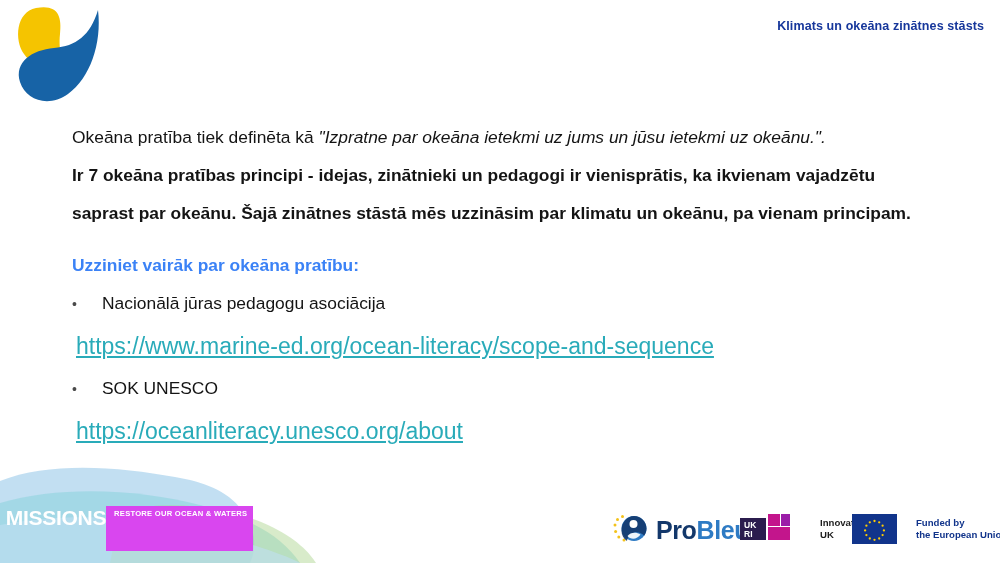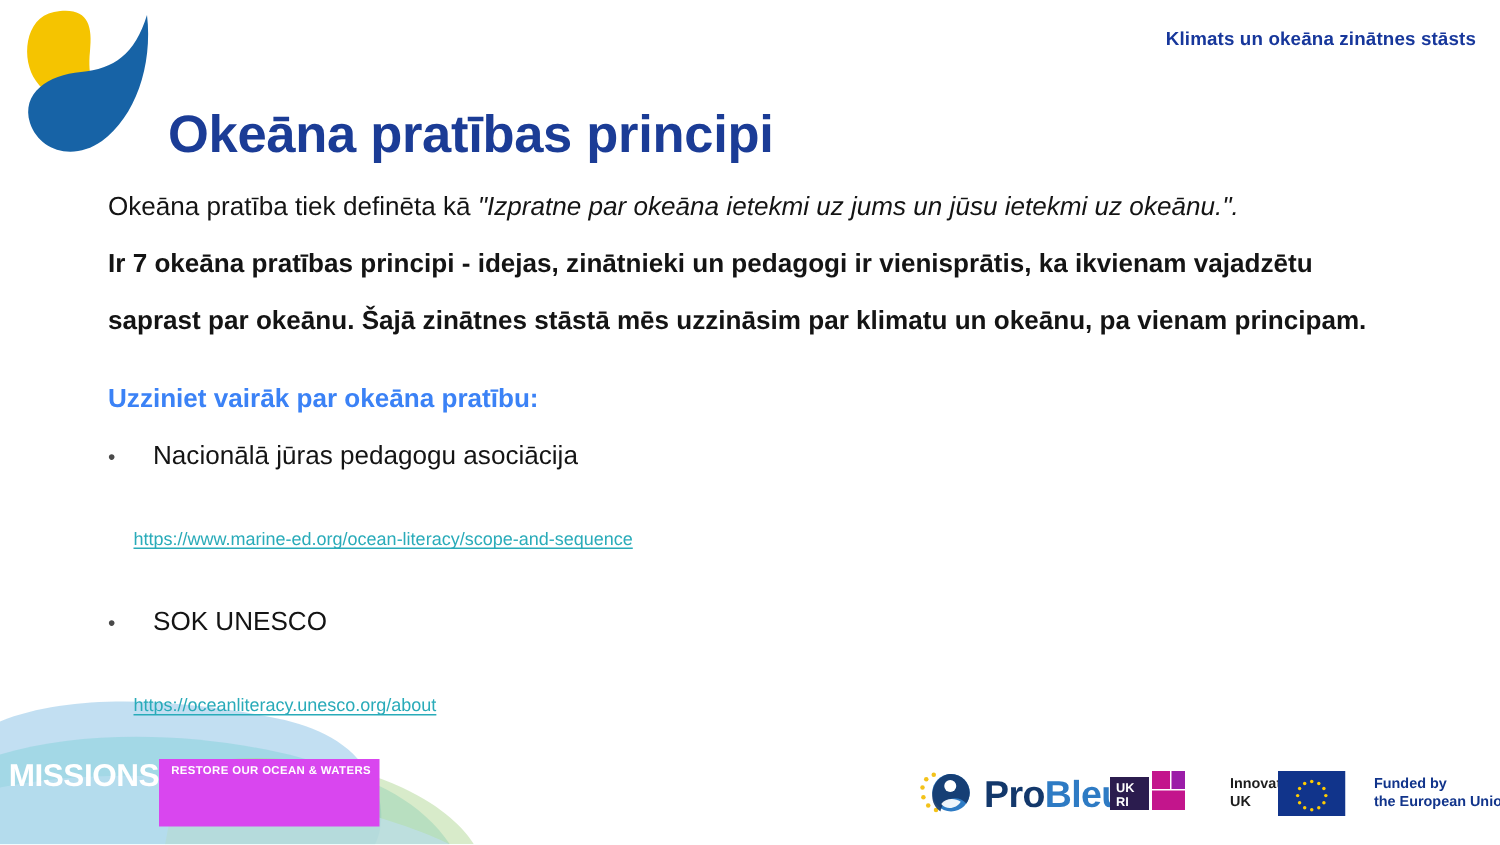--- a/index.html
+++ b/index.html
@@ -104,23 +104,23 @@
     width: 30px;
     flex: 0 0 30px;
     font-size: 14px;
     color: #4a4a4a;
     line-height: 38px;
   }
   .bullet-text {
     color: #141414;
   }
   .link-row {
-    font-size: 12px;
-    line-height: 38px;
-    margin: 17px;
+    font-size: 23px;
+    line-height: 38px;
+    margin: 4px;
   }
   .link {
     color: #29ABB9;
     text-decoration: underline;
     text-underline-offset: 2px;
     cursor: pointer;
   }
 
   
   .eu-missions {
@@ -228,21 +228,20 @@
     <path d="M0,92 C70,78 150,84 210,100 C250,110 285,122 300,130 L0,130 Z" fill="#BFE0F2" opacity="0.6"></path>
   </svg>
 
   <svg class="brand-logo" viewBox="0 0 112 110">
     <path d="M34,8 C56,4 60,16 58,34 C56,52 62,60 58,64 C50,72 30,66 22,54 C12,40 14,12 34,8 Z" fill="#F5C400"></path>
     <path d="M96,10 C100,44 88,78 66,94 C46,108 24,100 18,82 C12,62 30,50 52,48 C74,46 88,36 96,10 Z" fill="#1763A6"></path>
   </svg>
 
   <div class="header-label">Klimats un okeāna zinātnes stāsts</div>
 
-  <h1 class="slide-title">Okeāna pratības principi</h1>
 
   <div class="content">
 
     <p class="para"><span>Okeāna pratība tiek definēta kā </span><span class="quote">"Izpratne par okeāna ietekmi uz jums un jūsu ietekmi uz okeānu.".</span></p>
 
     <p class="para para-2">Ir 7 okeāna pratības principi - idejas, zinātnieki un pedagogi ir vienisprātis, ka ikvienam vajadzētu saprast par okeānu. Šajā zinātnes stāstā mēs uzzināsim par klimatu un okeānu, pa vienam principam.</p>
 
     <p class="lead-bold">Uzziniet vairāk par okeāna pratību:</p>
 
     <div class="bullet-row">

